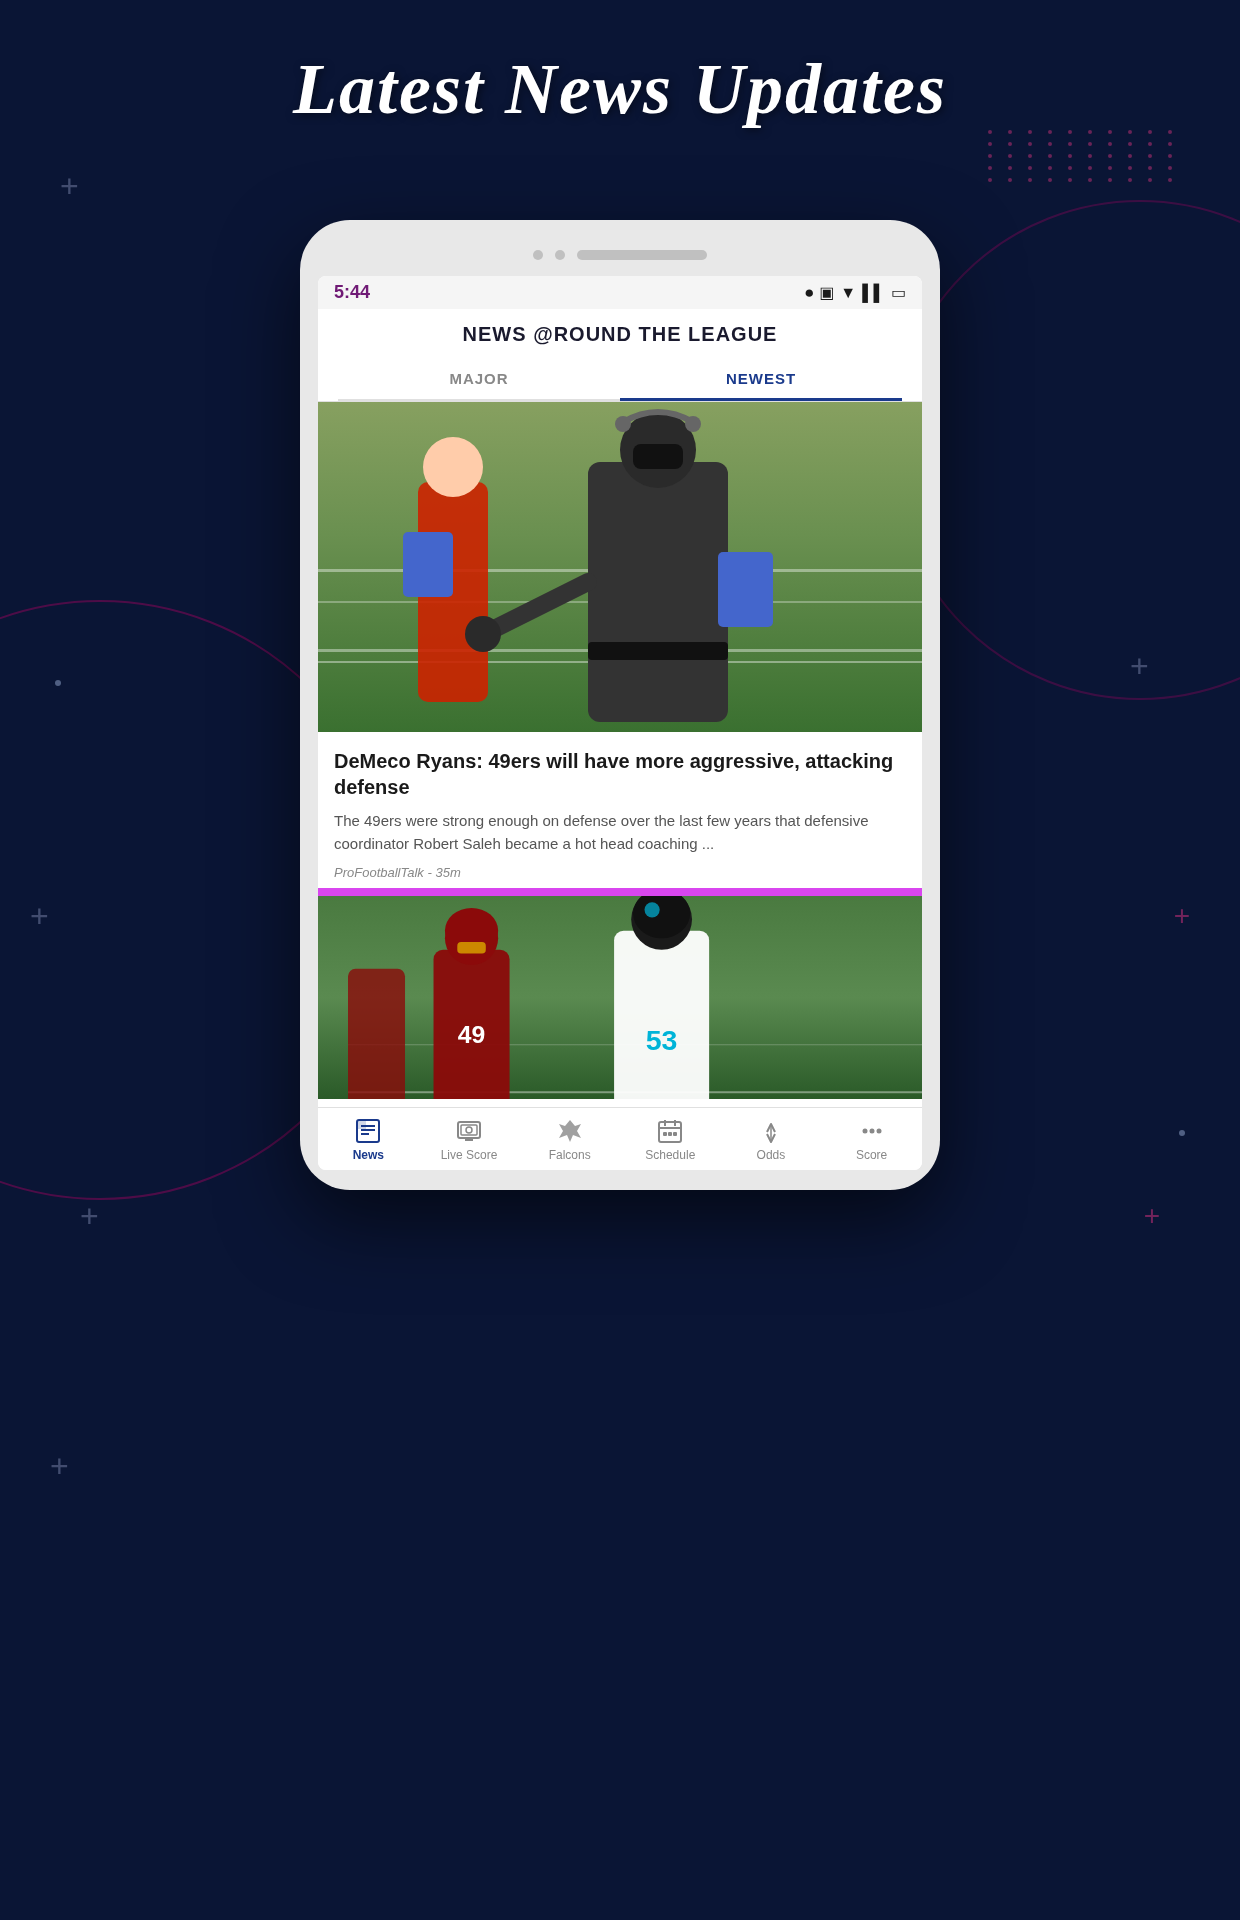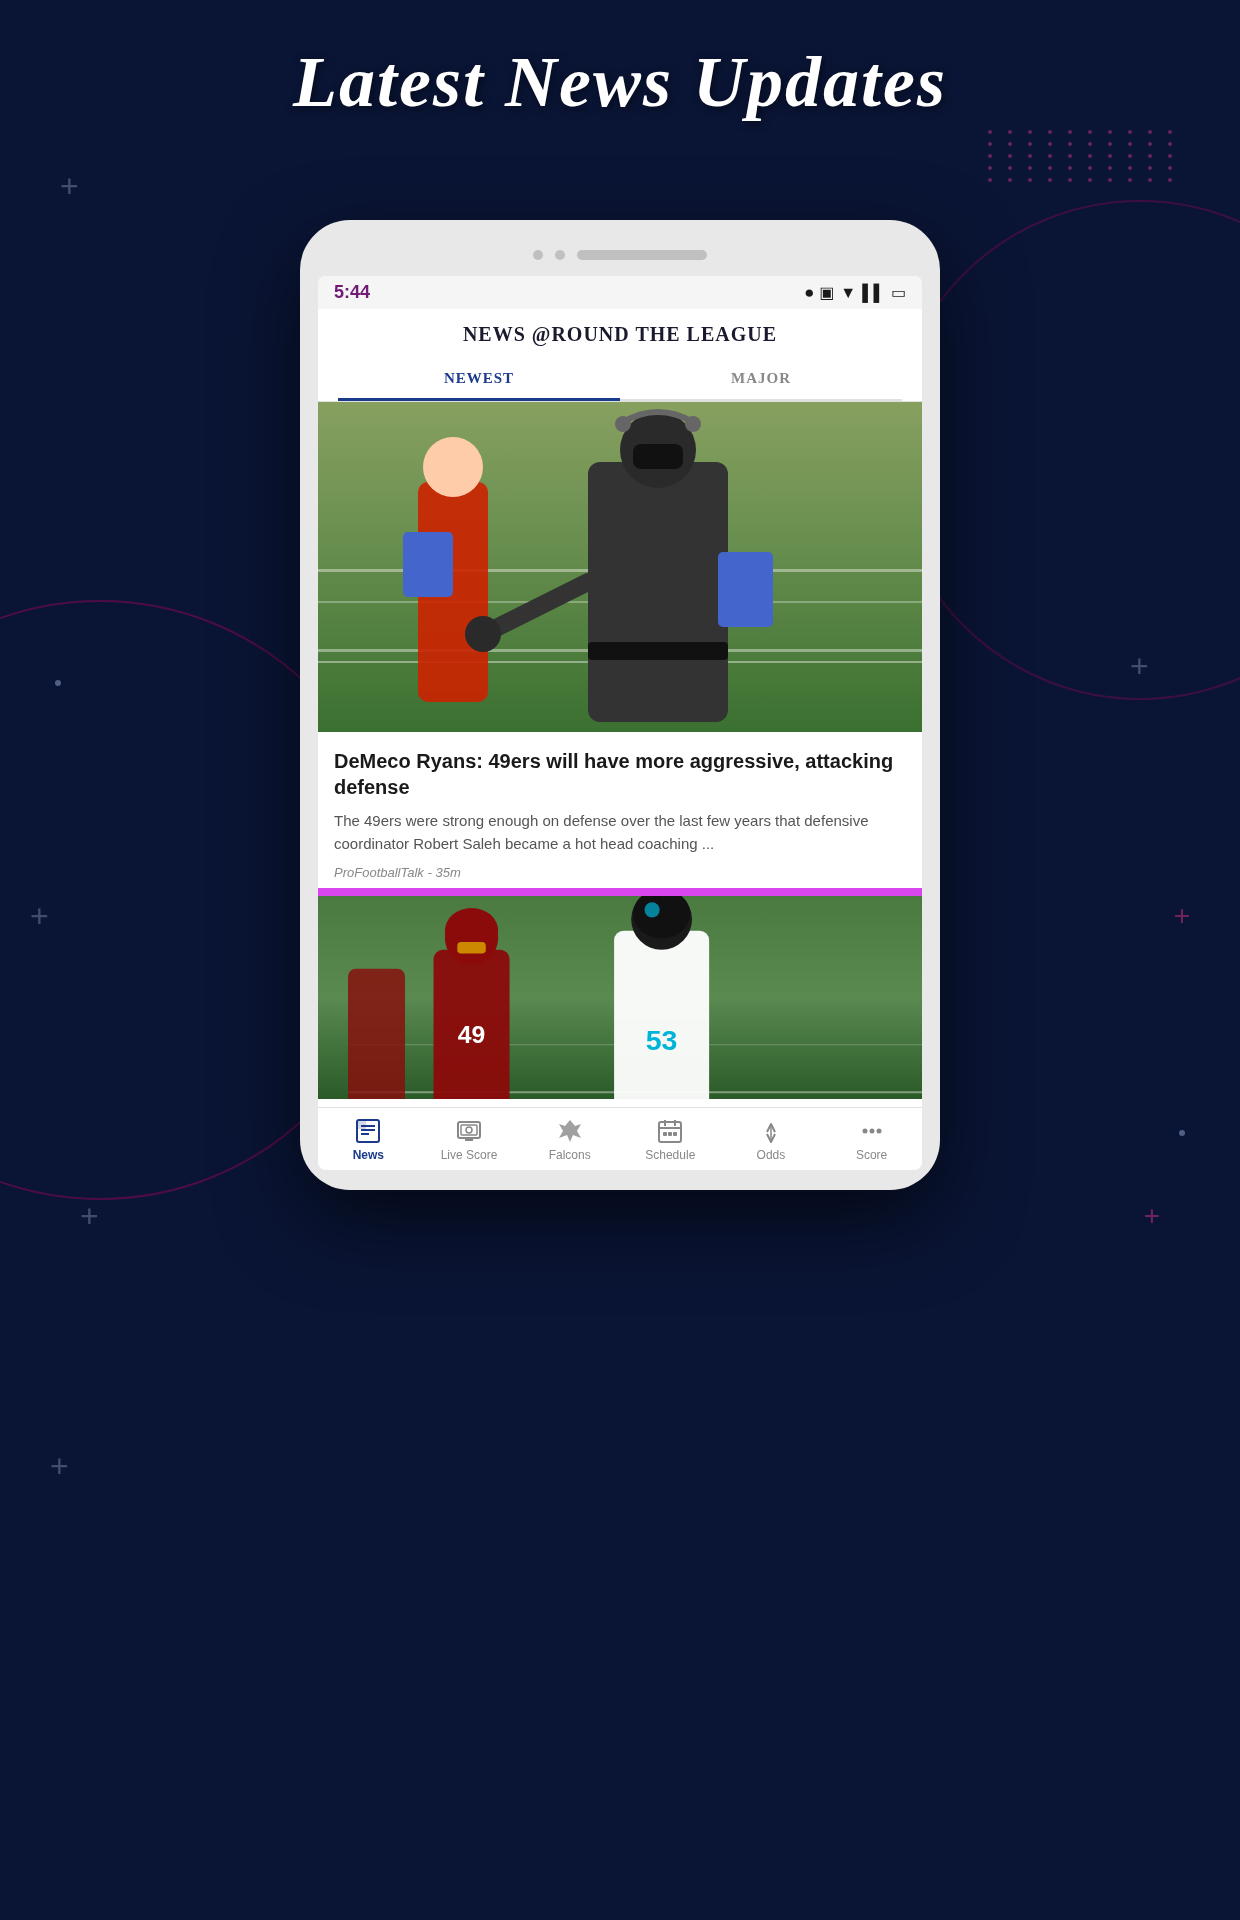--- a/index.html
+++ b/index.html
@@ -54,21 +54,21 @@
     .bg-small-dot {
       position: absolute;
       width: 6px; height: 6px;
       border-radius: 50%;
       background: rgba(150, 170, 210, 0.5);
     }
 
     
     .page-title {
       position: absolute;
-      top: 41px;
+      top: 48px;
       left: 0; right: 0;
       text-align: center;
       color: #ffffff;
       font-size: 72px;
       font-weight: 700;
       font-style: italic;
       font-family: Georgia, serif;
       text-shadow: 2px 2px 8px rgba(0,0,0,0.5);
       letter-spacing: 2px;
     }
@@ -138,21 +138,20 @@
       font-size: 16px;
       color: #1a1a1a;
     }
 
     
     .app-header {
       background: #ffffff;
       padding: 14px 20px 0;
       text-align: center;
       border-bottom: 1px solid #e0e0e0;
-      font-family: Liberation Serif, serif;
     }
 
     .app-title {
       font-size: 20px;
       font-weight: 700;
       color: #1a1a2e;
       letter-spacing: 1px;
       margin-bottom: 12px;
     }
 
@@ -392,22 +391,22 @@
         <span class="status-icon">▼</span>
         <span class="status-icon">▌▌</span>
         <span class="status-icon">▭</span>
       </div>
     </div>
 
     <div class="app-header">
       <div class="app-title">NEWS @ROUND THE LEAGUE</div>
 
       <div class="tabs">
+        <div class="tab">MAJOR</div>
         <div class="tab active">NEWEST</div>
-        <div class="tab">MAJOR</div>
       </div>
     </div>
 
     <div class="news-feed">
 
       <div class="news-card">
 
         <div class="coach-scene">
 
           <div class="field-yard-line" style="bottom: 80px;"></div>

